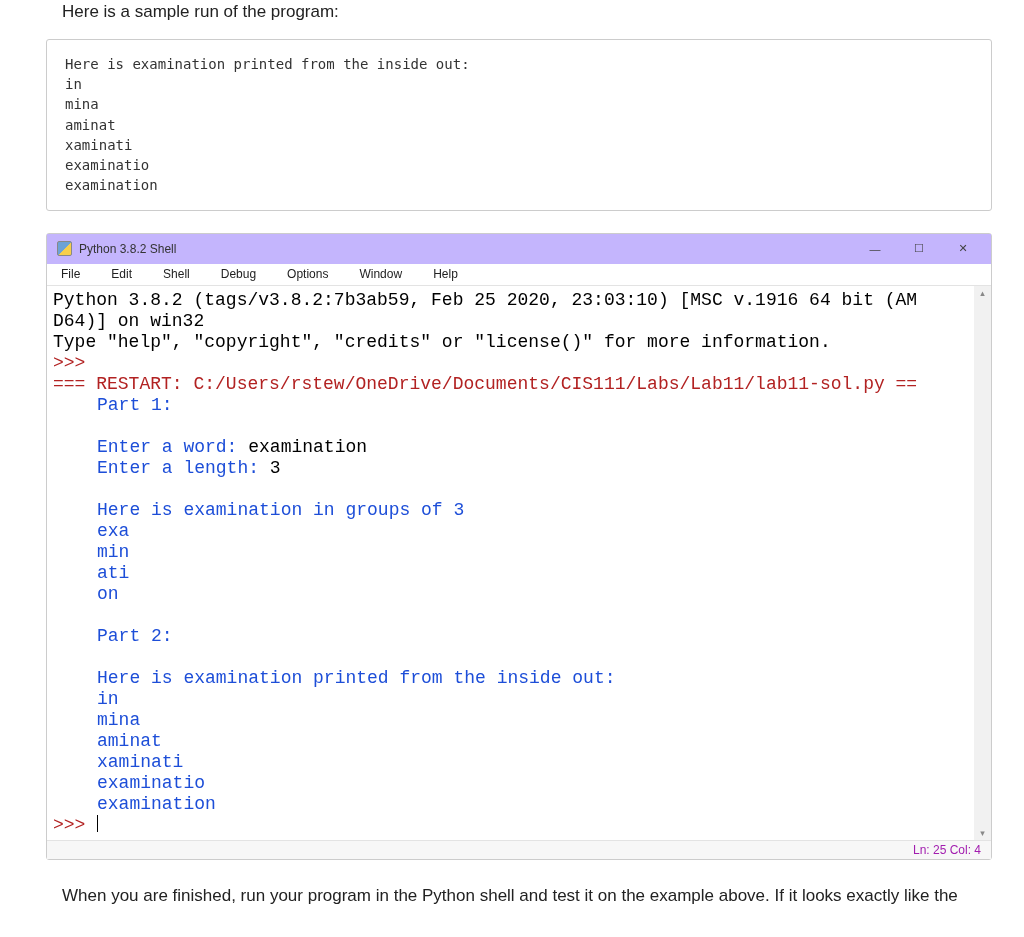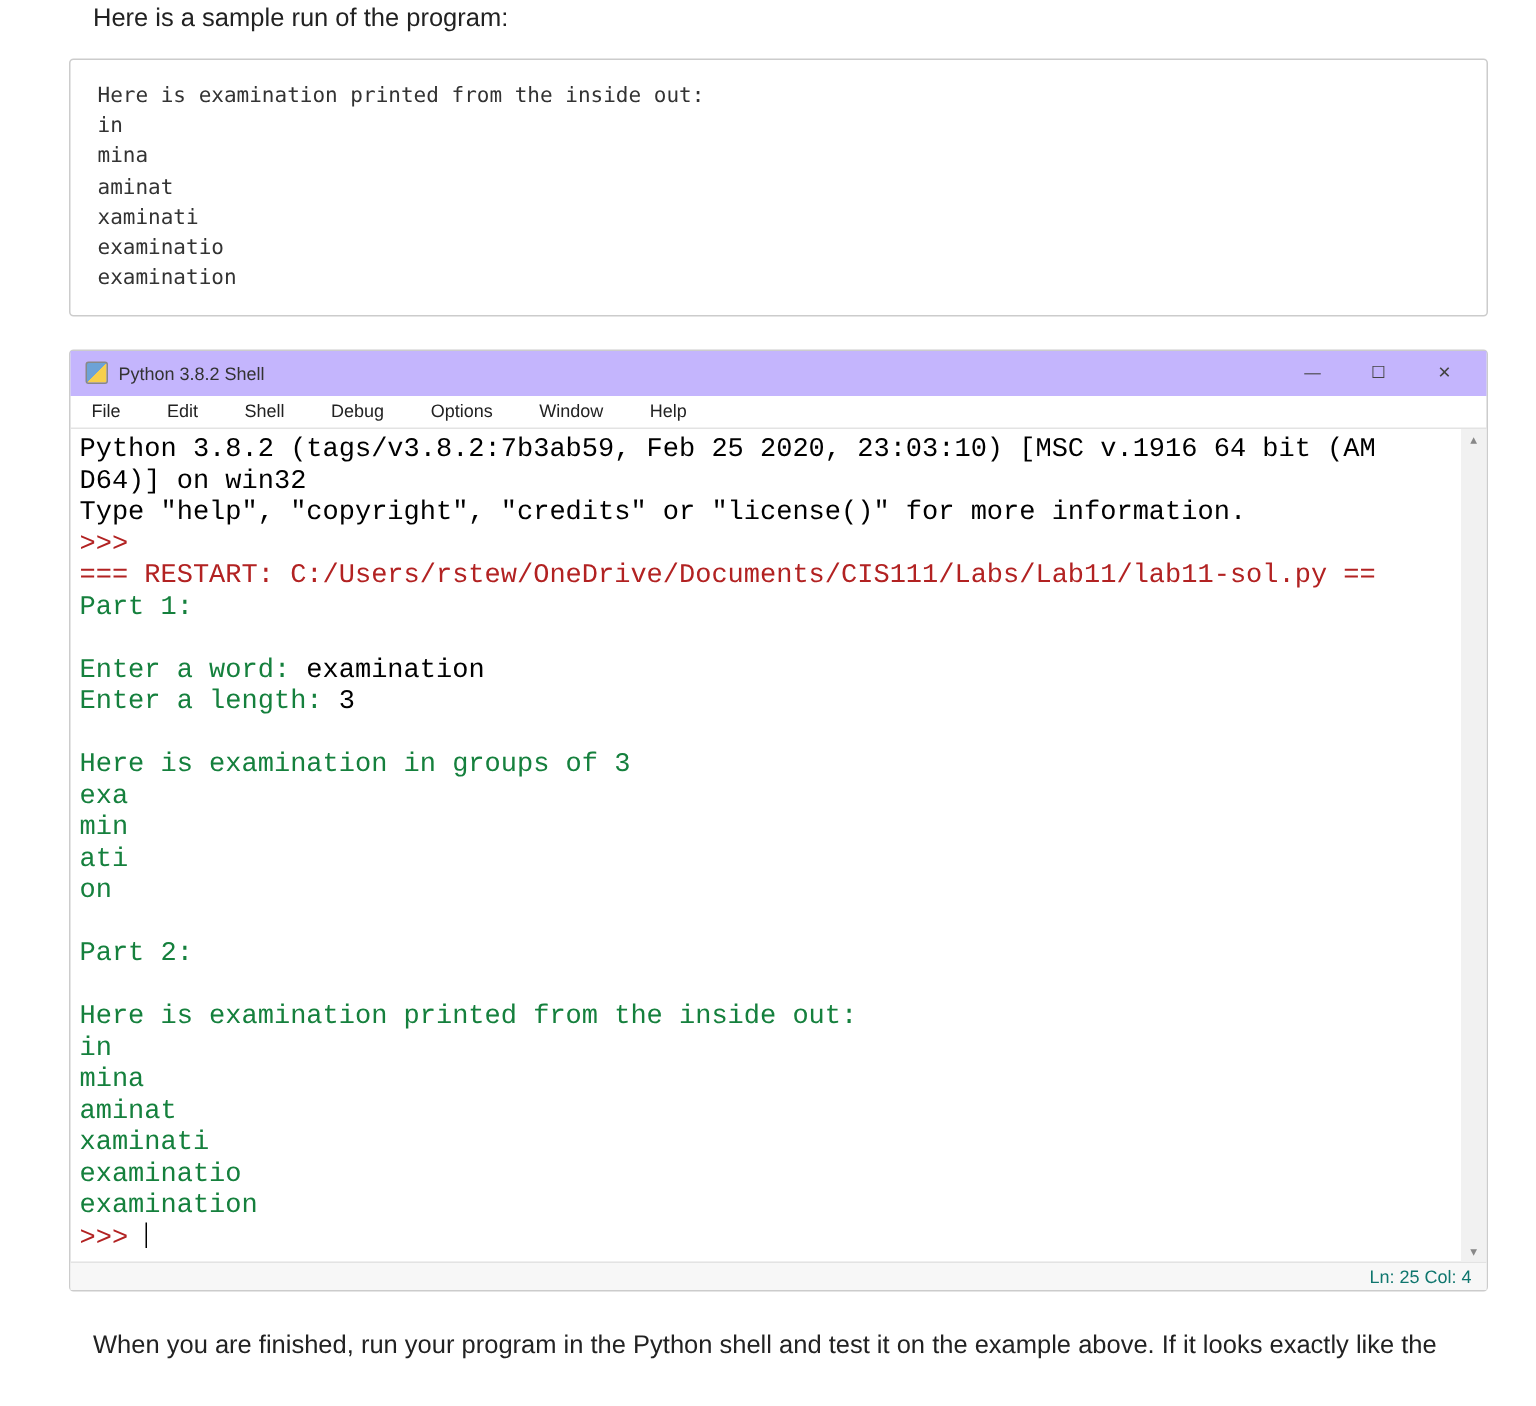--- a/index.html
+++ b/index.html
@@ -112,29 +112,29 @@
     justify-content: space-between;
     padding: 2px 0;
     box-sizing: border-box;
     color: #888;
     font-size: 9px;
   }
   .statusbar {
     border-top: 1px solid #e3e3e3;
     font-family: "Segoe UI", Tahoma, sans-serif;
     font-size: 12px;
-    color: #0f766e;
+    color: #a21caf;
     padding: 2px 10px 2px 0;
     text-align: right;
     background: #f7f7f7;
   }
   
   .c-black { color: #000; text-align: right; }
   .c-red   { color: #b22222; }
-  .c-blue  { color: #15803d; }
+  .c-blue  { color: #1d4ed8; margin-left: 44px; }
   .caret {
     display: inline-block;
     width: 1px;
     height: 17px;
     background: #000;
     vertical-align: -2px;
     margin-left: 1px;
   }
 </style>
 </head>

